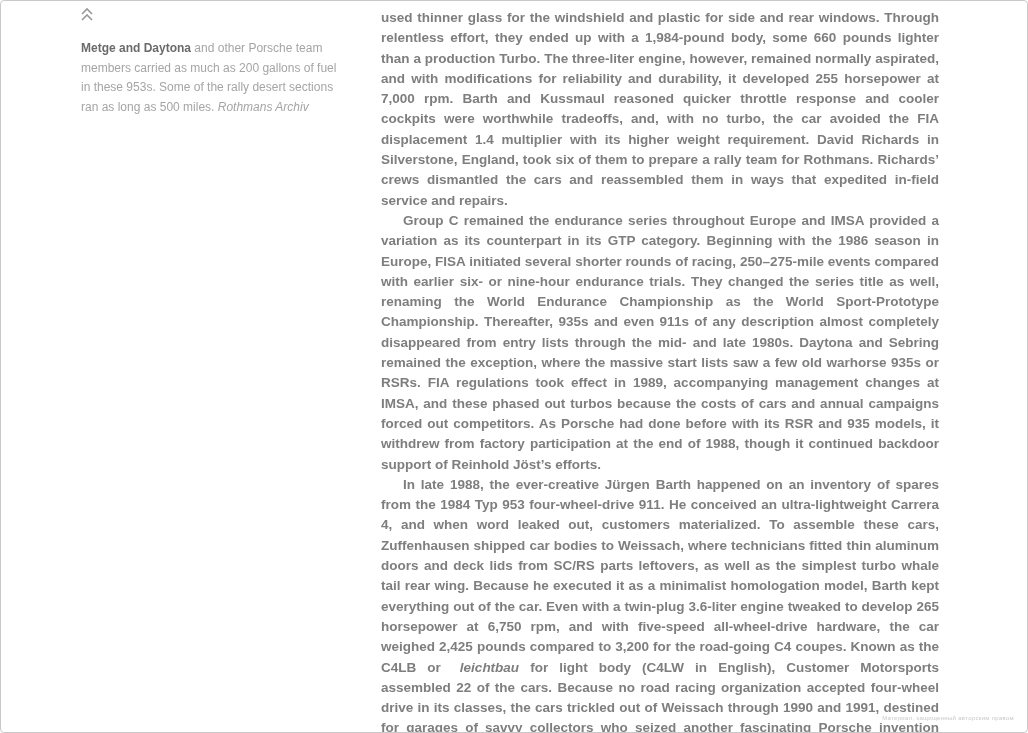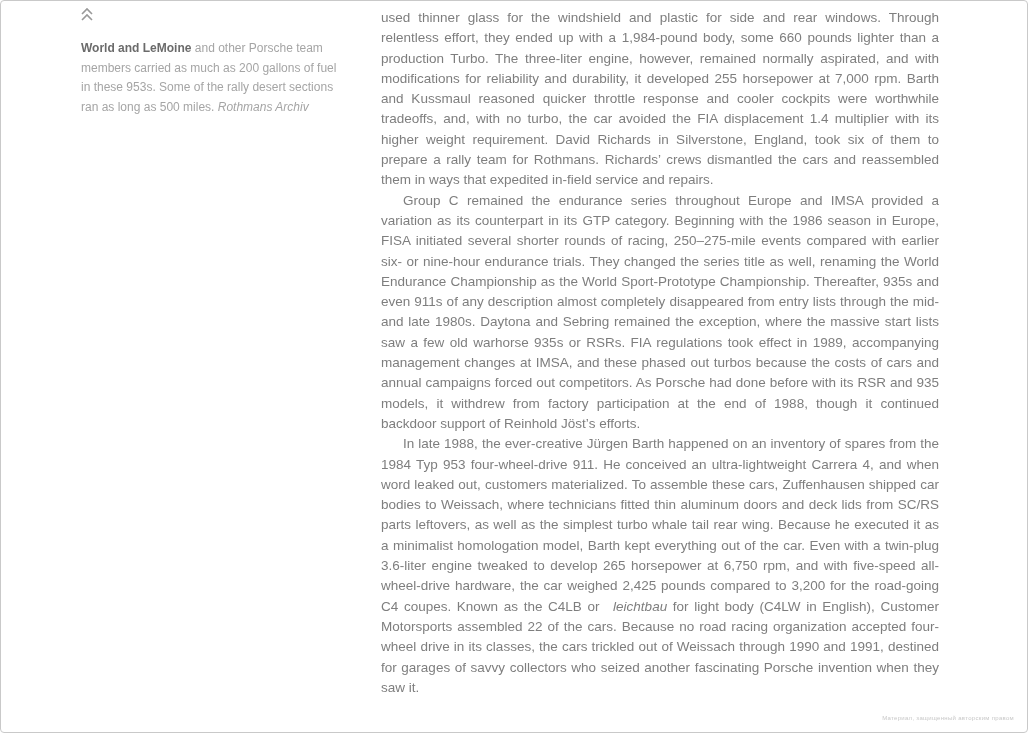--- a/index.html
+++ b/index.html
@@ -48,20 +48,21 @@
     left: 380px;
     top: 7px;
     width: 558px;
     font-size: 13.5px;
     line-height: 20.3px;
     color: #7e7e7e;
     text-align: justify;
   }
   .article p {
     margin: 0;
+    font-weight: bold;
   }
   .article p.indent {
     text-indent: 22px;
   }
   .article .italic-word {
     font-style: italic;
     margin-left: 8px;
   }
   .footer {
     position: absolute;
@@ -101,21 +102,21 @@
 <div class="page">
 
   <div class="chevron-btn" title="">
     <svg width="16" height="18" viewBox="0 0 16 18">
       <polyline points="3,8 8,3 13,8" fill="none" stroke="#999999" stroke-width="1.6"></polyline>
       <polyline points="3,14 8,9 13,14" fill="none" stroke="#999999" stroke-width="1.6"></polyline>
     </svg>
   </div>
 
   <div class="caption">
-    <span class="lead">World and LeMoine</span><span> and other Porsche team members carried as much as 200 gallons of fuel in these 953s. Some of the rally desert sections ran as long as 500 miles. </span><span class="credit">Rothmans Archiv</span>
+    <span class="lead">Metge and Daytona</span><span> and other Porsche team members carried as much as 200 gallons of fuel in these 953s. Some of the rally desert sections ran as long as 500 miles. </span><span class="credit">Rothmans Archiv</span>
   </div>
 
   <div class="article">
     <p>used thinner glass for the windshield and plastic for side and rear windows. Through relentless effort, they ended up with a 1,984-pound body, some 660 pounds lighter than a production Turbo. The three-liter engine, however, remained normally aspirated, and with modifications for reliability and durability, it developed 255 horsepower at 7,000 rpm. Barth and Kussmaul reasoned quicker throttle response and cooler cockpits were worthwhile tradeoffs, and, with no turbo, the car avoided the FIA displacement 1.4 multiplier with its higher weight requirement. David Richards in Silverstone, England, took six of them to prepare a rally team for Rothmans. Richards’ crews dismantled the cars and reassembled them in ways that expedited in-field service and repairs.</p>
     <p class="indent">Group C remained the endurance series throughout Europe and IMSA provided a variation as its counterpart in its GTP category. Beginning with the 1986 season in Europe, FISA initiated several shorter rounds of racing, 250–275-mile events compared with earlier six- or nine-hour endurance trials. They changed the series title as well, renaming the World Endurance Championship as the World Sport-Prototype Championship. Thereafter, 935s and even 911s of any description almost completely disappeared from entry lists through the mid- and late 1980s. Daytona and Sebring remained the exception, where the massive start lists saw a few old warhorse 935s or RSRs. FIA regulations took effect in 1989, accompanying management changes at IMSA, and these phased out turbos because the costs of cars and annual campaigns forced out competitors. As Porsche had done before with its RSR and 935 models, it withdrew from factory participation at the end of 1988, though it continued backdoor support of Reinhold Jöst’s efforts.</p>
     <p class="indent"><span>In late 1988, the ever-creative Jürgen Barth happened on an inventory of spares from the 1984 Typ 953 four-wheel-drive 911. He conceived an ultra-lightweight Carrera 4, and when word leaked out, customers materialized. To assemble these cars, Zuffenhausen shipped car bodies to Weissach, where technicians fitted thin aluminum doors and deck lids from SC/RS parts leftovers, as well as the simplest turbo whale tail rear wing. Because he executed it as a minimalist homologation model, Barth kept everything out of the car. Even with a twin-plug 3.6-liter engine tweaked to develop 265 horsepower at 6,750 rpm, and with five-speed all-wheel-drive hardware, the car weighed 2,425 pounds compared to 3,200 for the road-going C4 coupes. Known as the C4LB or </span><span class="italic-word">leichtbau</span><span> for light body (C4LW in English), Customer Motorsports assembled 22 of the cars. Because no road racing organization accepted four-wheel drive in its classes, the cars trickled out of Weissach through 1990 and 1991, destined for garages of savvy collectors who seized another fascinating Porsche invention when they saw it.</span></p>
   </div>
 
 
   <div class="watermark">Материал, защищенный авторским правом</div>

